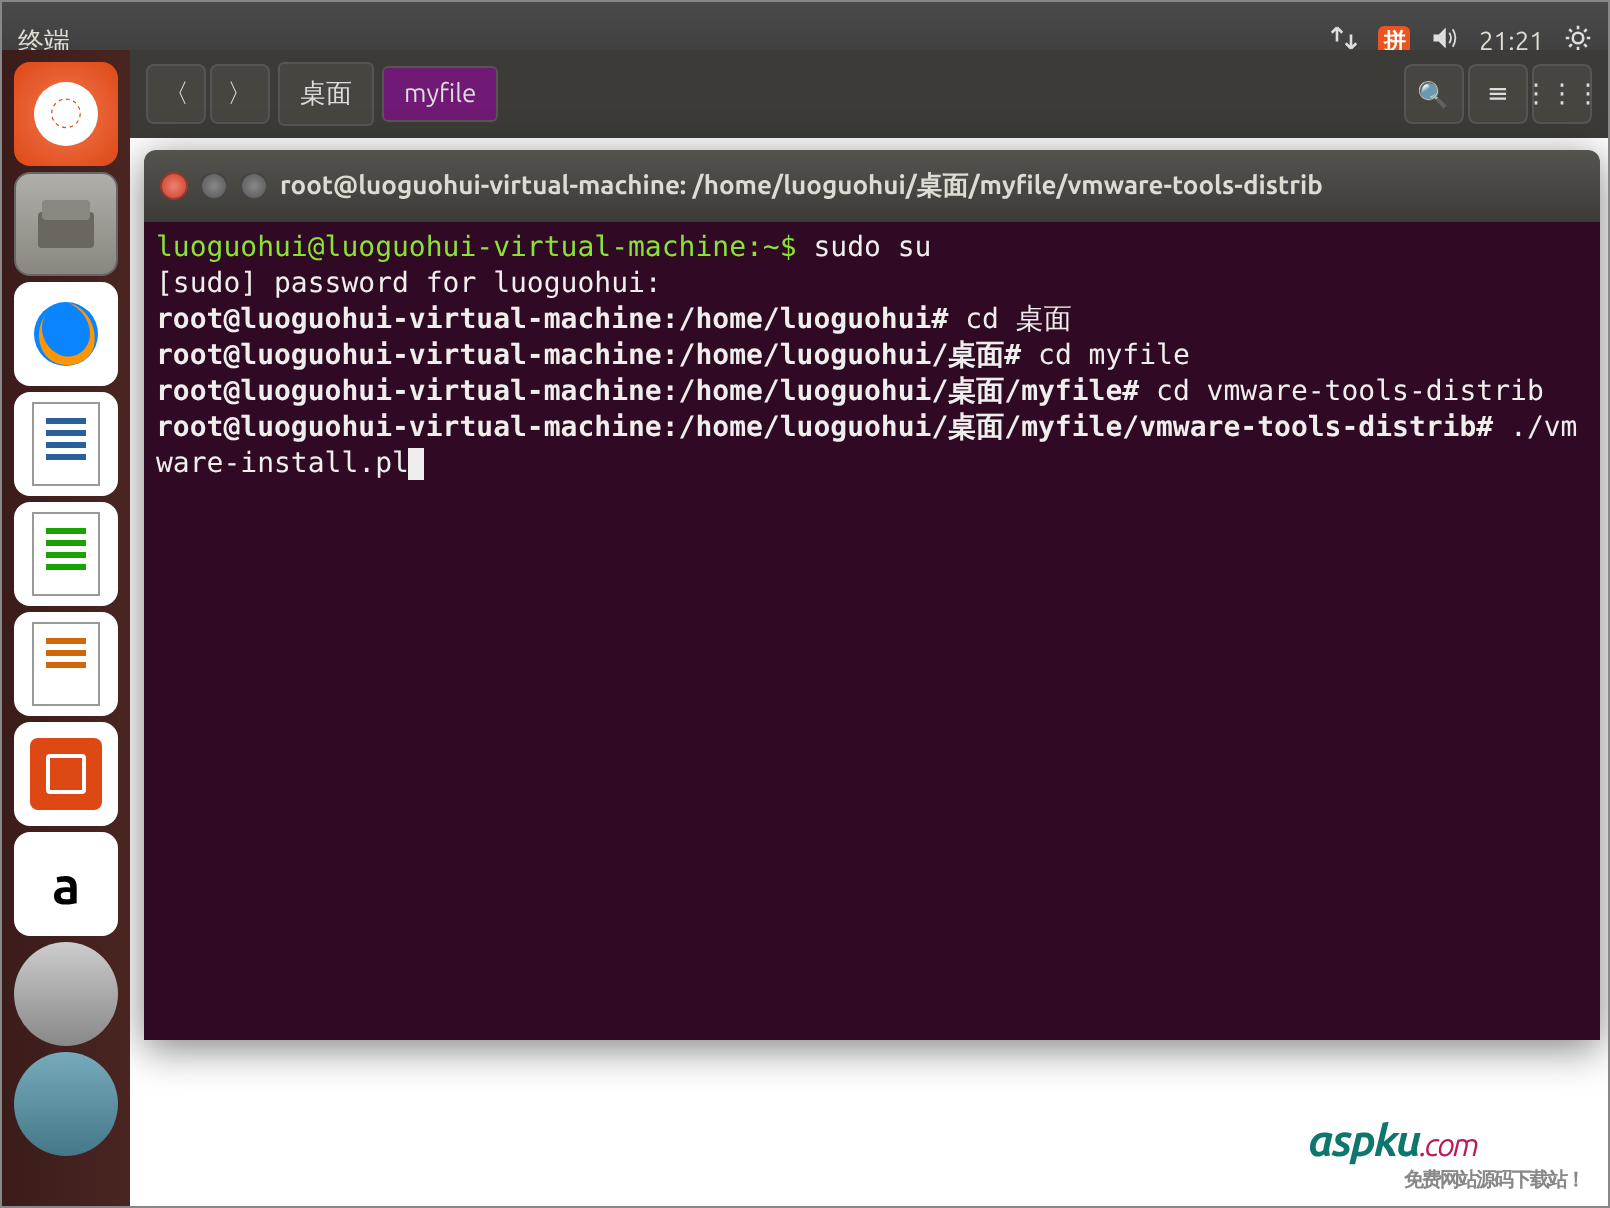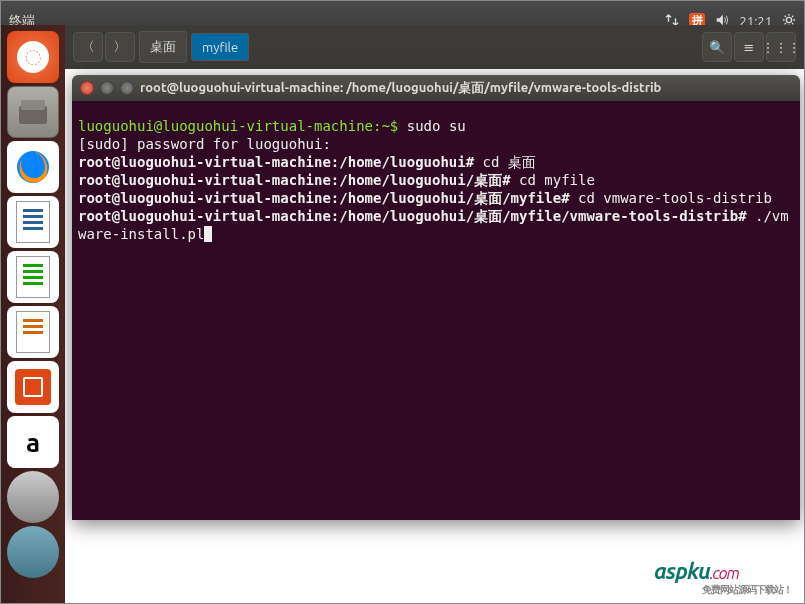--- a/index.html
+++ b/index.html
@@ -109,21 +109,21 @@
   align-items: center;
   justify-content: center;
 }
 .nautilus .crumb {
   padding: 6px 10px;
   border: 1px solid #555;
   background: #464540;
   border-radius: 3px;
   margin-left: 2px;
 }
-.nautilus .crumb.active { background: #0369a1; }
+.nautilus .crumb.active { background: #701a75; }
 .nautilus .spacer { flex: 1; }
 
 .desktop-bg {
   position: absolute;
   left: 64px;
   top: 68px;
   right: 0;
   bottom: 0;
   background: #fff;
 }
@@ -132,21 +132,21 @@
   position: absolute;
   left: 71px;
   top: 74px;
   width: 728px;
   height: 445px;
   border-radius: 6px 6px 0 0;
   overflow: hidden;
   box-shadow: 0 4px 20px rgba(0,0,0,0.5);
 }
 .terminal .titlebar {
-  height: 26px;
+  height: 36px;
   background: linear-gradient(#54534e, #3c3b37);
   display: flex;
   align-items: center;
   padding: 0 8px;
   gap: 6px;
   font-size: 13px;
   font-weight: bold;
   color: #dfdbd2;
 }
 .wbtn {
@@ -158,21 +158,21 @@
 .wbtn.close { background: radial-gradient(#f08070, #c8402a); }
 .wbtn.min { background: radial-gradient(#888, #555); }
 .wbtn.max { background: radial-gradient(#888, #555); }
 .terminal .body {
   height: calc(100% - 26px);
   background: #300a24;
   color: #eeeeec;
   font-family: "DejaVu Sans Mono", "Ubuntu Mono", monospace;
   font-size: 14px;
   line-height: 18px;
-  padding: 16px 6px;
+  padding: 4px 6px;
   white-space: pre-wrap;
   word-break: break-all;
 }
 .prompt-user { color: #8ae234; }
 .prompt-root { color: #eeeeec; font-weight: bold; }
 .cursor {
   display: inline-block;
   width: 8px;
   height: 16px;
   background: #eeeeec;

